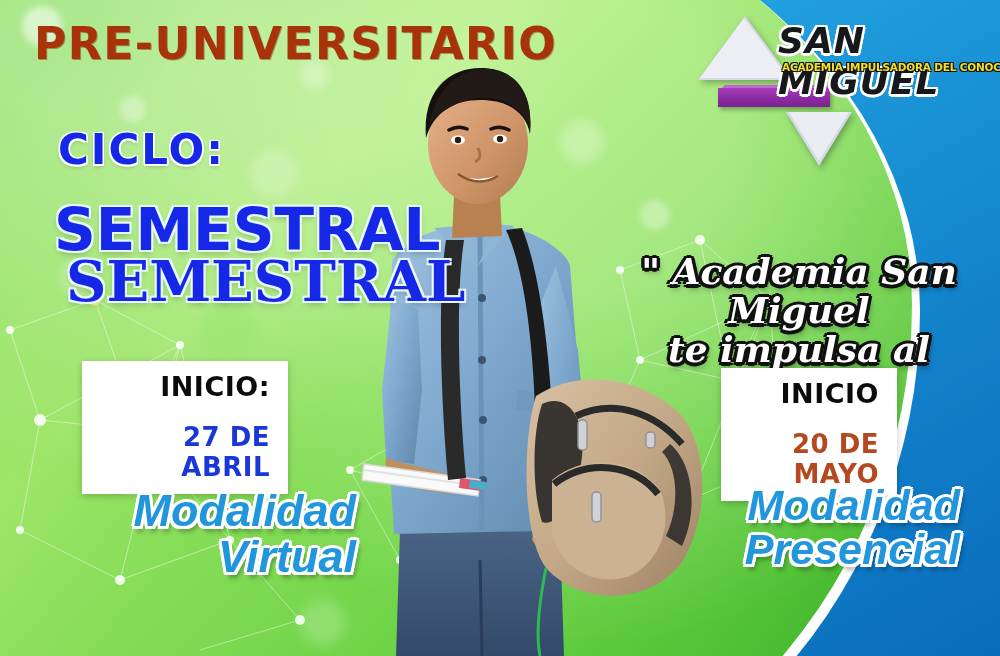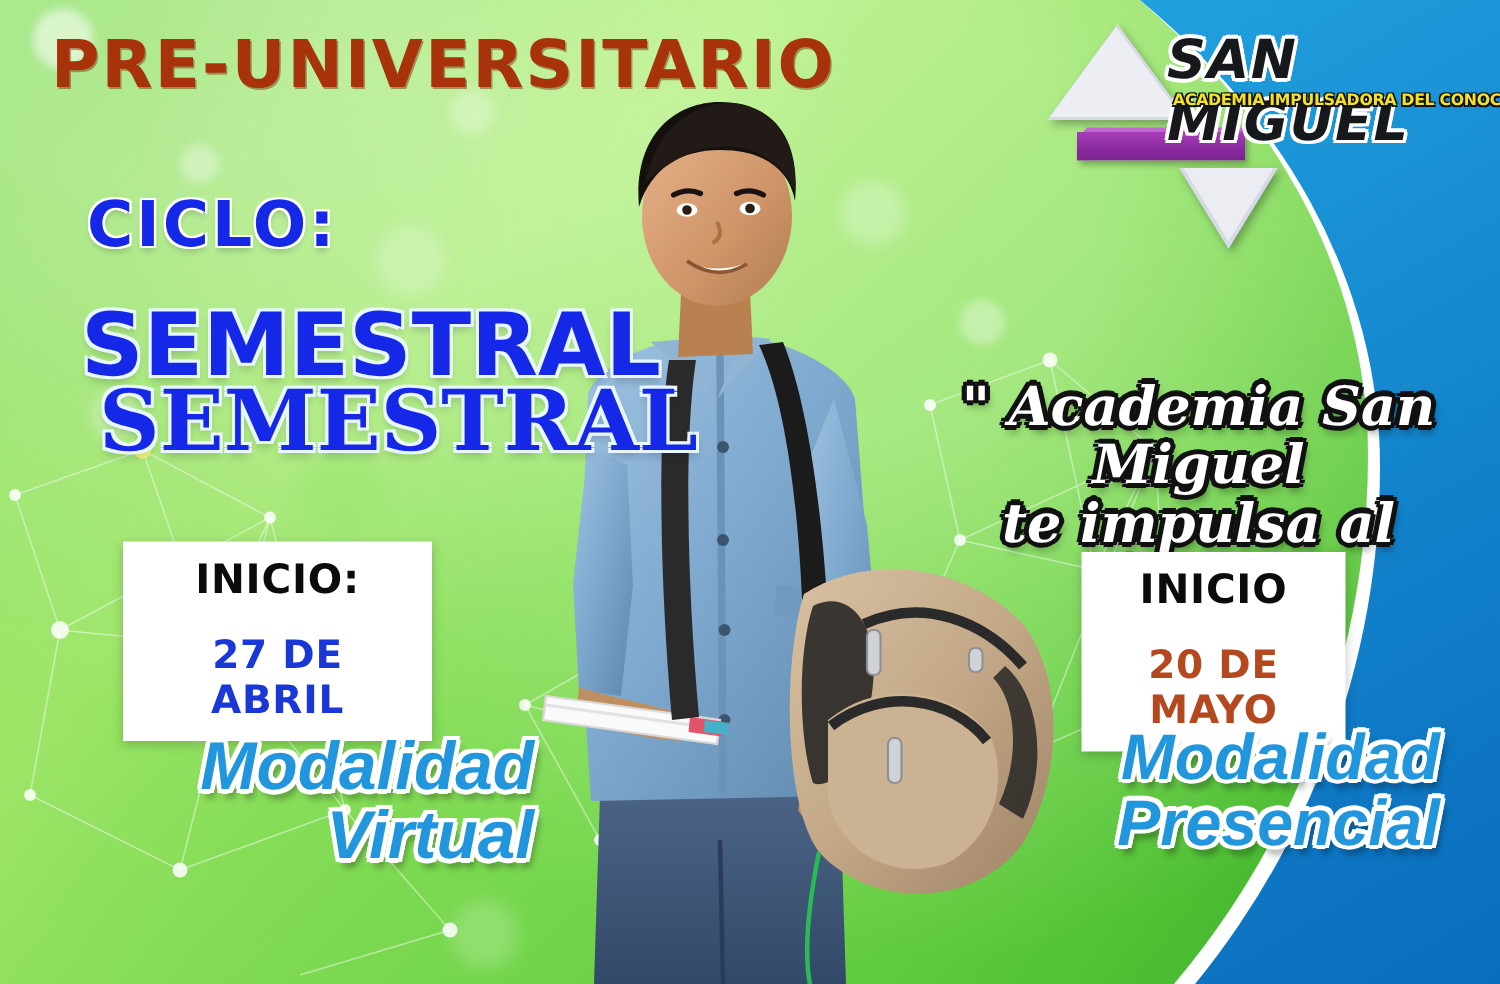--- a/index.html
+++ b/index.html
@@ -93,21 +93,21 @@
       -2px -2px 0 #e8f6ff,  2px -2px 0 #e8f6ff,
       -2px  2px 0 #e8f6ff,  2px  2px 0 #e8f6ff,
        0 4px 6px rgba(0,0,0,.20);
   }
 
   
   .card {
     position:absolute;
     background:#ffffff;
     box-shadow:0 2px 7px rgba(0,0,0,.22);
-    text-align:center;
+    text-align:right;
     padding:10px 18px 12px;
   }
   .card-left  { left:82px;  top:361px; width:206px; }
   .card-right { left:721px; top:368px; width:176px; }
 
   .card-title {
     font-family:"DejaVu Sans", sans-serif;
     font-weight:bold; color:#0b0b0b;
     letter-spacing:0.5px;
   }

